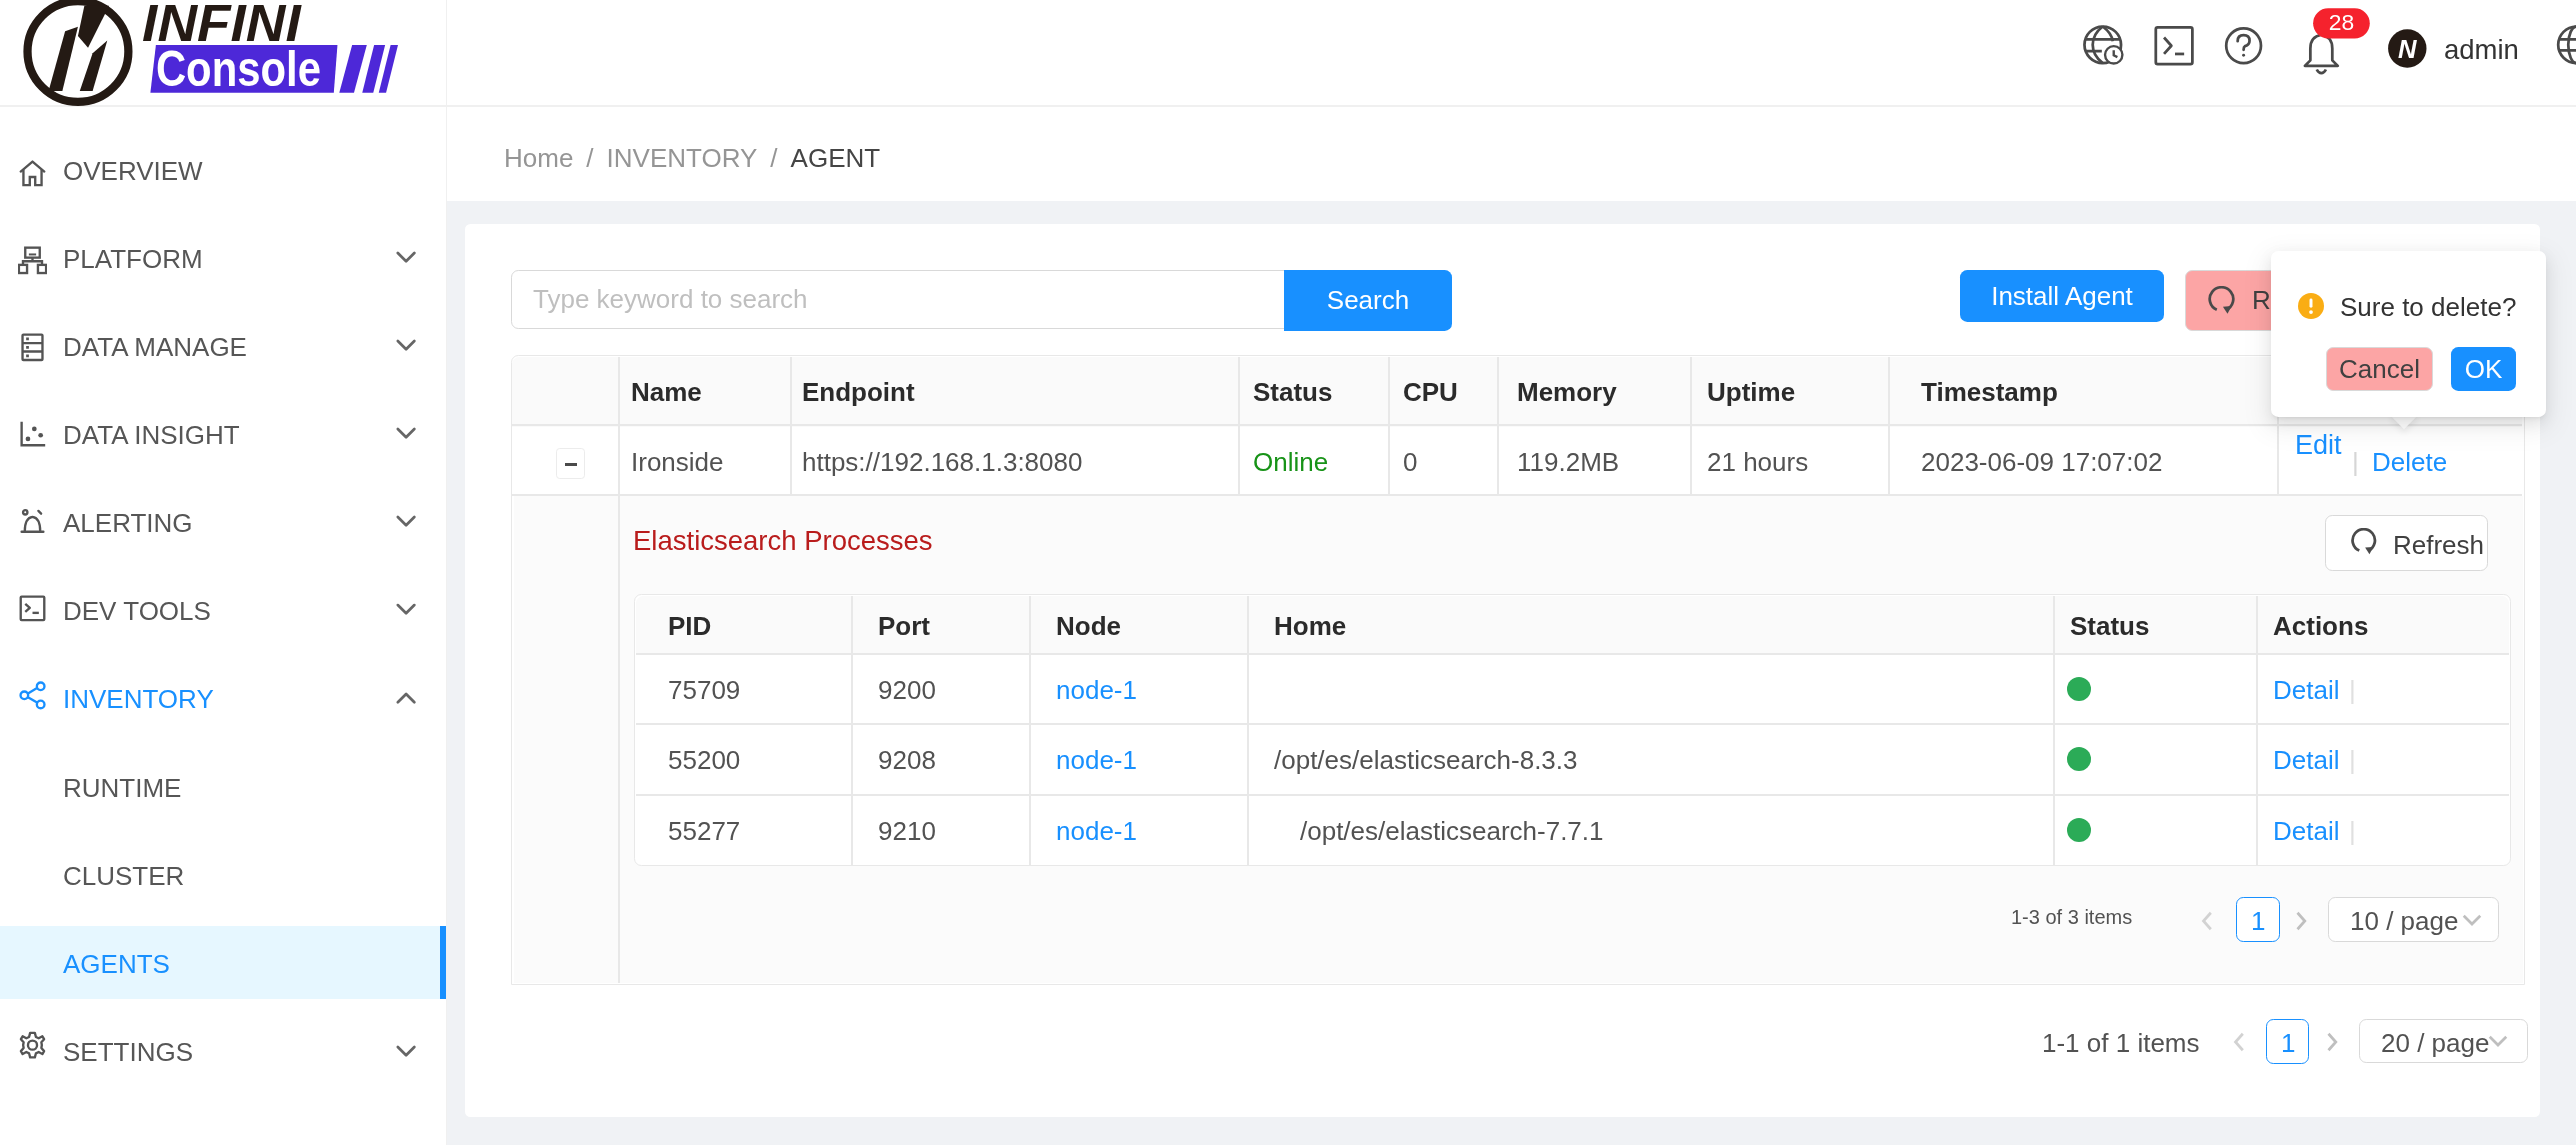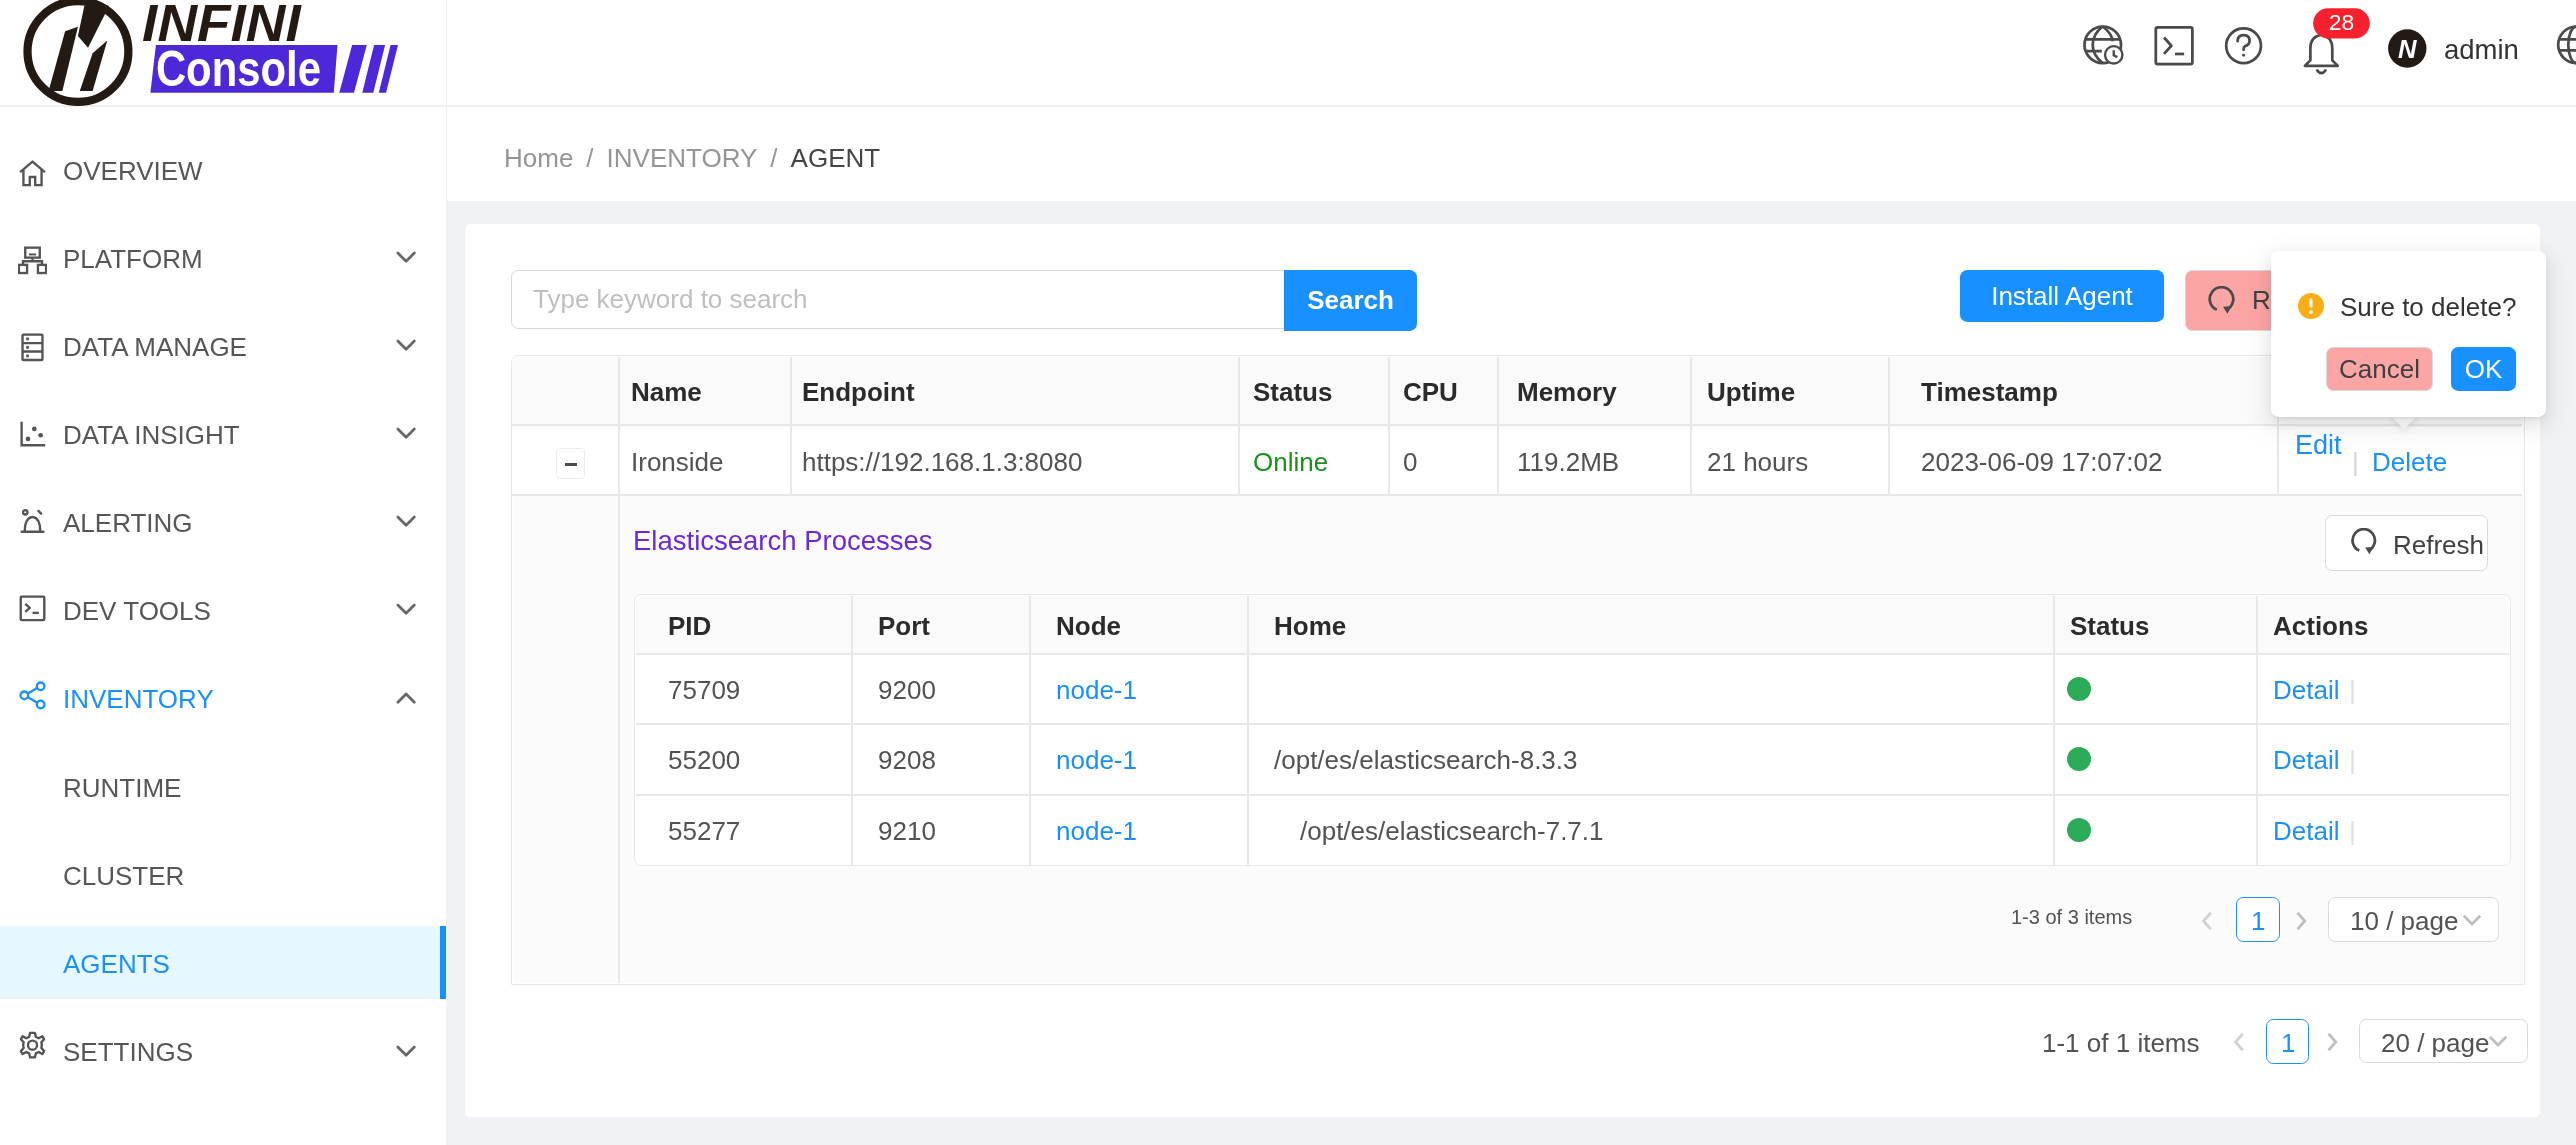--- a/index.html
+++ b/index.html
@@ -170,21 +170,21 @@
 
     <rect x="273" y="9" width="62" height="33" rx="16.5" fill="#f5222d"></rect>
     <text x="304" y="33" text-anchor="middle" font-size="25" fill="#fff" font-family="Liberation Sans">28</text>
   </svg>
   <div class="txt" style="left:2444px;top:34px;font-size:27.5px;color:#333;">admin</div>
 
   <div class="abs" style="left:465px;top:224px;width:2075px;height:893px;background:#fff;border-radius:5.5px;"></div>
 
   <div class="abs" style="left:511px;top:270px;width:776px;height:59px;background:#fff;border:1.8px solid #d9d9d9;border-radius:7.3px 0 0 7.3px;"></div>
   <div class="txt" style="left:533px;top:284px;font-size:26px;color:#bfbfbf;">Type keyword to search</div>
-  <div class="btn btn-primary" style="left:1284px;top:270px;width:133px;height:61px;border-radius:0 7.3px 7.3px 0;font-weight:bold;">Search</div>
+  <div class="btn btn-primary" style="left:1284px;top:270px;width:168px;height:61px;border-radius:0 7.3px 7.3px 0;">Search</div>
 
   <div class="btn btn-primary" style="left:1960px;top:270px;width:204px;height:52px;">Install Agent</div>
   <div class="btn btn-default" style="left:2185px;top:270px;width:284px;height:61px;"></div>
   <svg class="abs" style="left:2207px;top:286px;" width="29" height="29" viewBox="0 0 32 32">
     <path d="M10.8,26.3 A13,13 0 1 1 21.2,26.3" stroke="#4a4a4a" stroke-width="3" fill="none"></path>
     <path d="M17.6,22.8 L27.2,22.2 L22.6,30.6 Z" fill="#4a4a4a"></path>
   </svg>
   <div class="txt" style="left:2252px;top:285px;font-size:26px;color:#404040;">Refresh</div>
 
   <div class="abs" style="left:511px;top:355px;width:2014px;height:630px;border:1.8px solid #e8e8e8;border-radius:7.3px 7.3px 0 0;"></div>
@@ -218,21 +218,21 @@
   <div class="txt td" style="left:802px;top:447px;font-size:26px;">https://192.168.1.3:8080</div>
   <div class="txt" style="left:1253px;top:447px;font-size:26px;color:#189318;">Online</div>
   <div class="txt td" style="left:1403px;top:447px;font-size:26px;">0</div>
   <div class="txt td" style="left:1517px;top:447px;font-size:26px;">119.2MB</div>
   <div class="txt td" style="left:1707px;top:447px;font-size:26px;">21 hours</div>
   <div class="txt td" style="left:1921px;top:447px;font-size:26px;">2023-06-09 17:07:02</div>
   <div class="txt blue" style="left:2295px;top:430px;font-size:27px;">Edit</div>
   <div class="txt" style="left:2352px;top:447px;font-size:26px;color:#d6d6d6;">|</div>
   <div class="txt blue" style="left:2372px;top:447px;font-size:26px;">Delete</div>
 
-  <div class="txt" style="left:633px;top:525px;font-size:27.5px;color:#6d28d9;">Elasticsearch Processes</div>
+  <div class="txt" style="left:633px;top:525px;font-size:27.5px;color:#b91c1c;">Elasticsearch Processes</div>
   <div class="btn btn-default" style="left:2325px;top:515px;width:163px;height:56px;background:#fff;"></div>
   <svg class="abs" style="left:2350px;top:528px;" width="27.5" height="27.5" viewBox="0 0 32 32">
     <path d="M10.8,26.3 A13,13 0 1 1 21.2,26.3" stroke="#4a4a4a" stroke-width="3.2" fill="none"></path>
     <path d="M17.6,22.8 L27.2,22.2 L22.6,30.6 Z" fill="#4a4a4a"></path>
   </svg>
   <div class="txt" style="left:2393px;top:530px;font-size:26px;color:#404040;">Refresh</div>
 
   <div class="abs" style="left:634px;top:594px;width:1877px;height:272px;background:#fff;border:1.8px solid #e8e8e8;border-radius:7.3px;"></div>
   <div class="abs" style="left:636px;top:596px;width:1873px;height:57px;background:#fafafa;border-radius:7.3px 7.3px 0 0;"></div>
   <div class="abs" style="left:636px;top:653px;width:1873px;height:1.8px;background:#e8e8e8;"></div>

